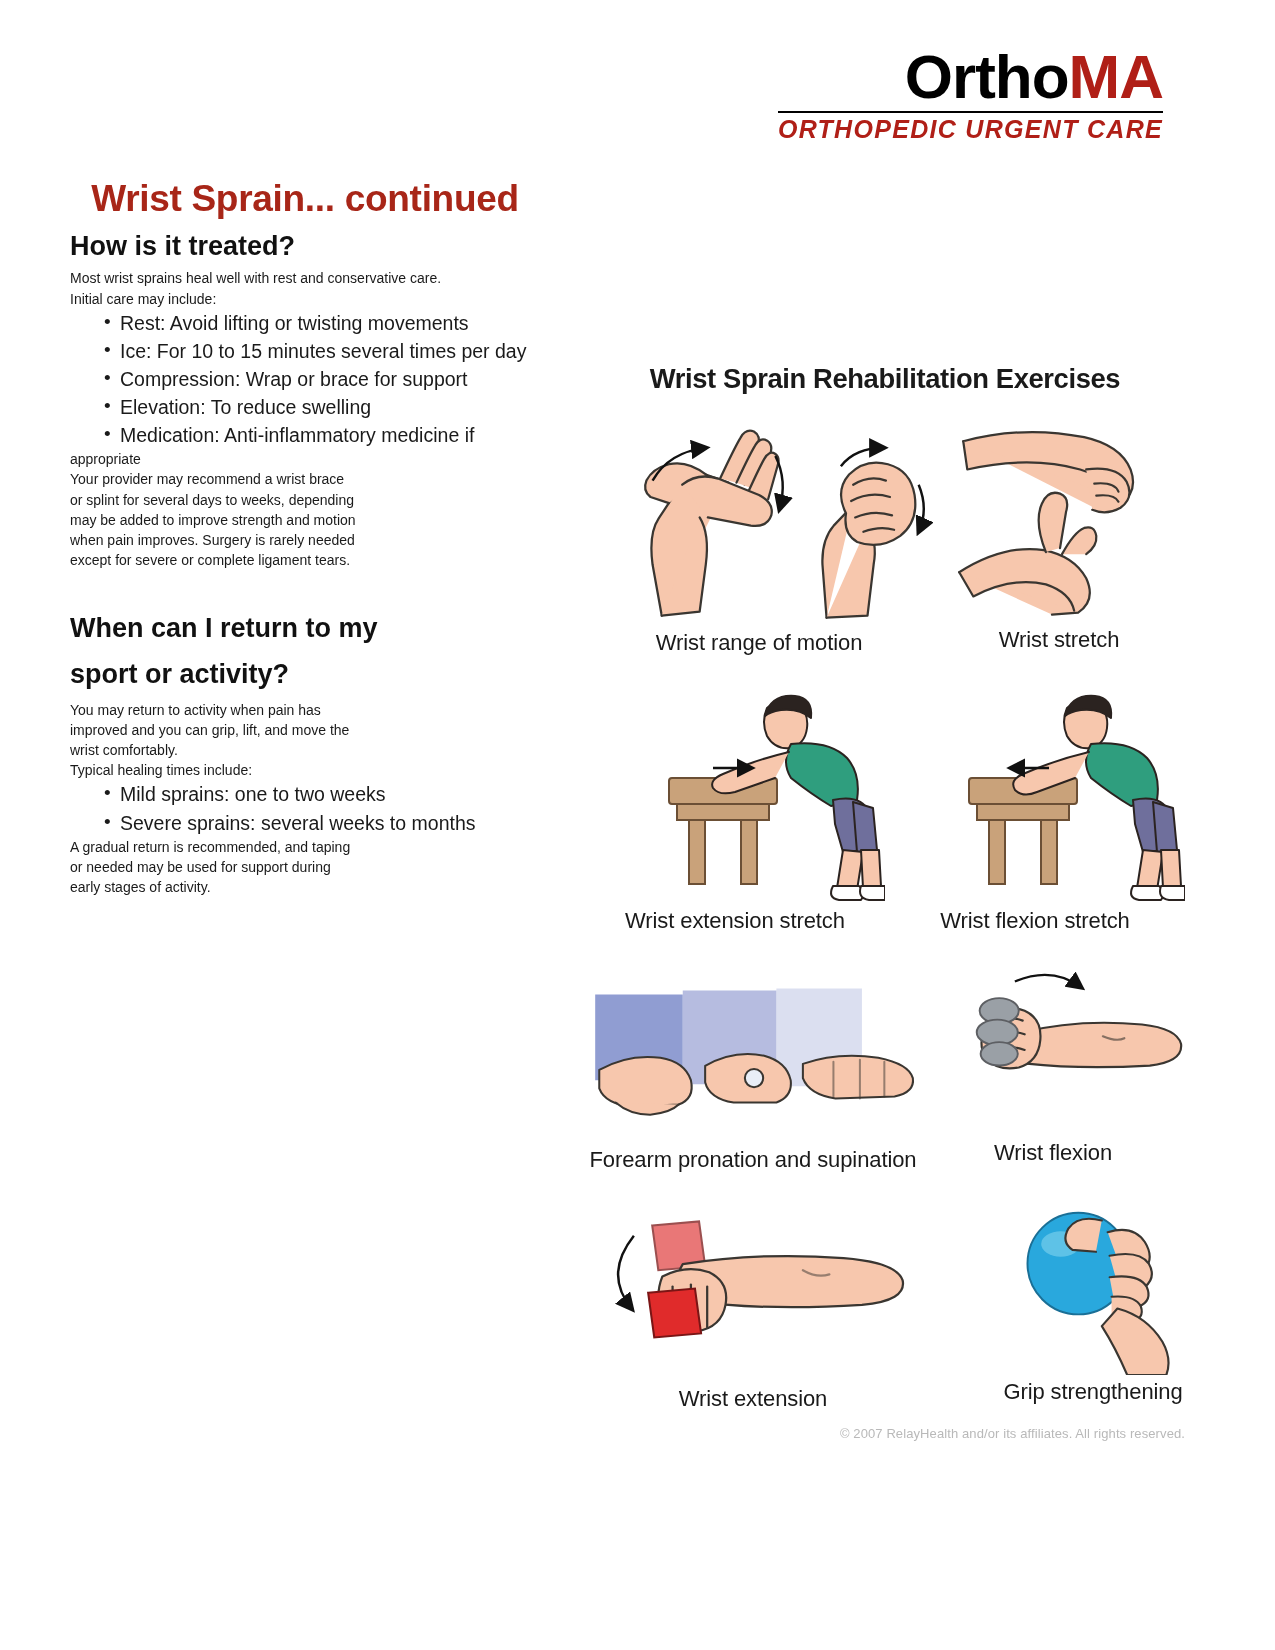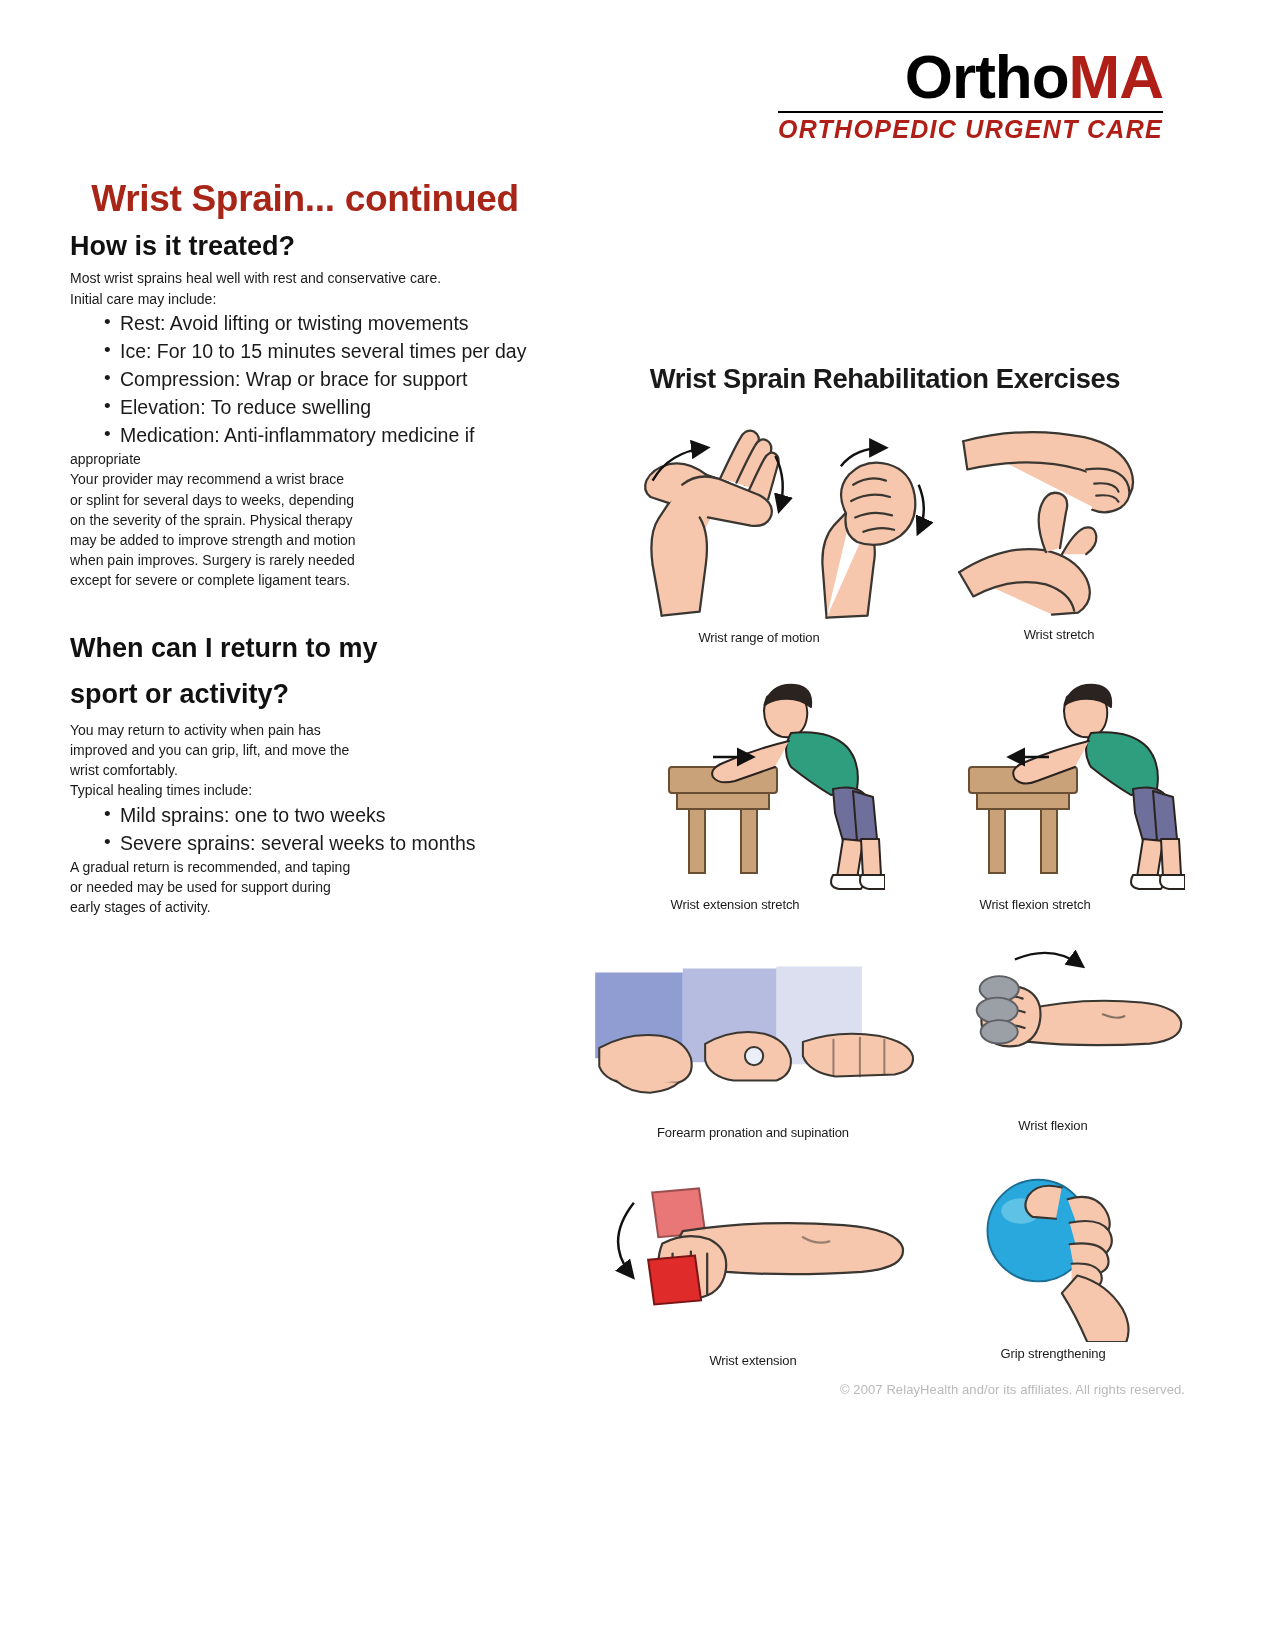--- a/index.html
+++ b/index.html
@@ -123,21 +123,21 @@
     width: 100%;
   }
   .cell { flex: 1; position: relative; }
   .cell .art {
     position: relative;
     width: 100%;
     display: block;
   }
   .caption {
     text-align: center;
-    font-size: 13px;
+    font-size: 22px;
     color: #1a1a1a;
     font-family: "Liberation Sans", sans-serif;
     letter-spacing: -0.1px;
     margin-top: 4px;
     white-space: nowrap;
   }
   .copyright {
     text-align: right;
     font-size: 13px;
     color: #b9b9b9;
@@ -168,21 +168,20 @@
     <li>Rest: Avoid lifting or twisting movements</li>
     <li>Ice: For 10 to 15 minutes several times per day</li>
     <li>Compression: Wrap or brace for support</li>
     <li>Elevation: To reduce swelling</li>
     <li>Medication: Anti-inflammatory medicine if</li>
   </ul>
 
   <p class="body-line">appropriate</p>
   <p class="body-line">Your provider may recommend a wrist brace</p>
   <p class="body-line">or splint for several days to weeks, depending</p>
-  <p class="body-line">on the severity of the sprain. Physical therapy</p>
   <p class="body-line"> may be added to improve strength and motion</p>
   <p class="body-line">when pain improves. Surgery is rarely needed</p>
   <p class="body-line">except for severe or complete ligament tears.</p>
 
   <div class="gap-lg"></div>
 
   <h2 class="section-head tall">When can I return to my</h2>
   <h2 class="section-head tall">sport or activity?</h2>
 
   <p class="body-line">You may return to activity when pain has</p>
@@ -393,21 +392,21 @@
         <defs>
           <marker id="ah4" markerWidth="8" markerHeight="8" refX="6" refY="4" orient="auto">
             <path d="M0 0 L8 4 L0 8 Z" fill="#111"></path>
           </marker>
         </defs>
       </svg>
       <div class="caption">Wrist flexion</div>
     </div>
   </div>
 
-  <div class="illus-row" style="margin-top:26px;">
+  <div class="illus-row" style="margin-top:26px;gap:40px;">
     <div class="cell" style="flex:0 0 56%;">
       <svg class="art" viewBox="0 0 330 180">
 
         <g stroke="#111" stroke-width="2.4" fill="none">
           <path d="M48 36 Q18 74 46 108" marker-end="url(#ah5)"></path>
         </g>
 
         <g stroke="#7a1515" stroke-width="2" fill="#e24a4a" opacity="0.75">
           <path d="M66 26 L112 22 L118 66 L72 70Z"></path>
         </g>

